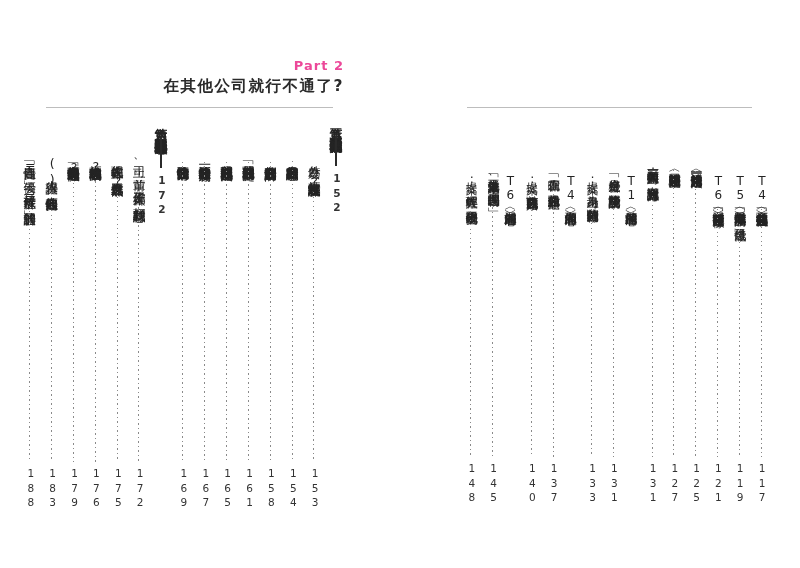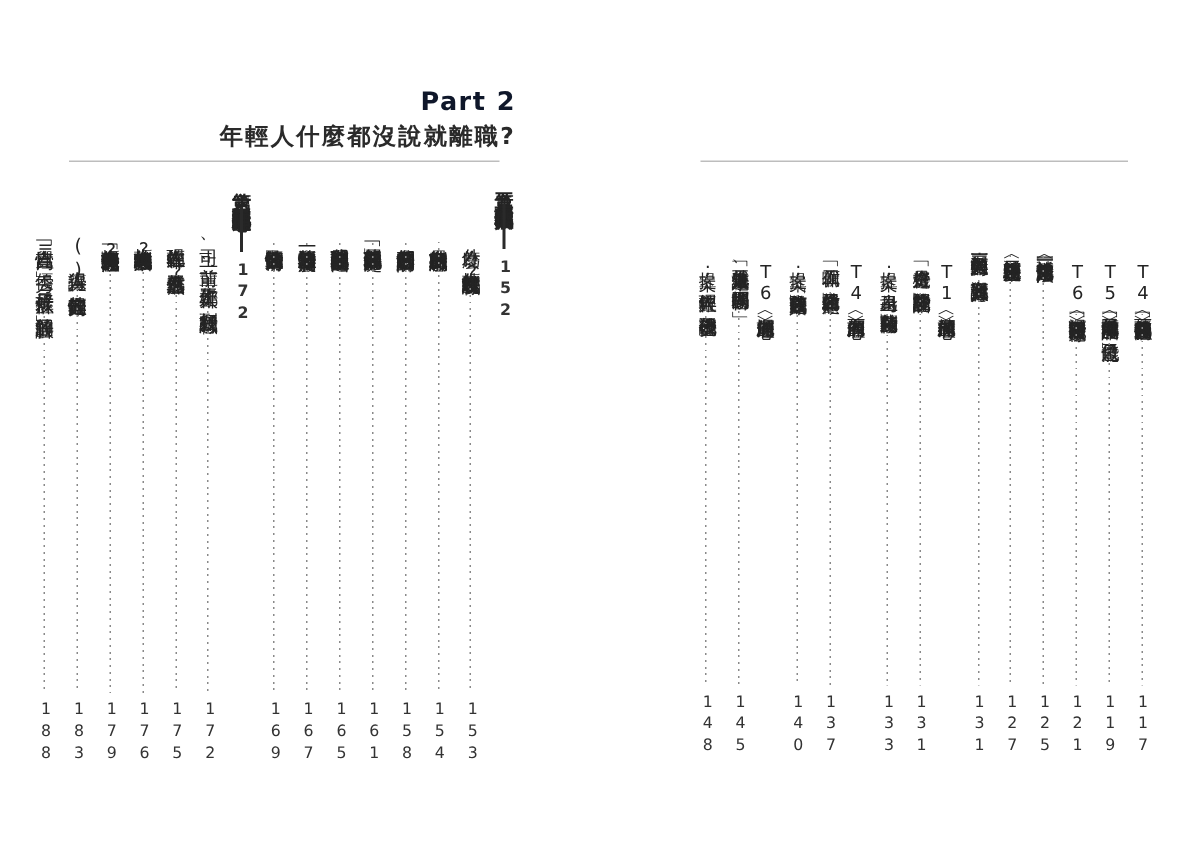--- a/index.html
+++ b/index.html
@@ -3,21 +3,21 @@
 <meta charset="utf-8">
 <style>
   html,body { margin:0; padding:0; background:#e8e8e8; }
   .screen {
     position:relative; width:800px; height:568px; margin:0 auto;
     background:#ffffff; overflow:hidden;
     font-family:"DejaVu Sans", sans-serif; color:#242424;
   }
   
   .title-block { position:absolute; top:58px; right:456px; text-align:right; }
-  .part-label { font-size:17px; font-weight:bold; letter-spacing:1px; color:#0f172a; }
+  .part-label { font-size:13px; font-weight:bold; letter-spacing:1px; color:#ec4899; }
   .part-subtitle { font-size:15.5px; font-weight:bold; margin-top:3px; letter-spacing:1.5px; color:#2a2a2a; }
   .rule { position:absolute; height:1px; background:#bdbdbd; top:107px; }
   .rule-left  { left:46px;  width:287px; }
   .rule-right { left:467px; width:285px; }
   
   .toc {
     position:absolute; writing-mode:vertical-rl; text-orientation:upright;
     line-height:1.15;
   }
   .toc-left  { left:25px;  top:118px; width:318px; height:392px; font-size:12.5px; letter-spacing:0.2px; }
@@ -47,21 +47,21 @@
   .entry.wrapped .wline1 { margin-left:3px; }
   .entry.wrapped .wline2 { padding-top:9px; box-sizing:border-box; }
 </style>
 </head>
 <body>
 
 <div class="screen">
 
   <div class="title-block">
     <div class="part-label">Part 2</div>
-    <div class="part-subtitle">年輕人什麼都沒說就離職?</div>
+    <div class="part-subtitle">在其他公司就行不通了?</div>
   </div>
 
   <div class="rule rule-left"></div>
   <div class="rule rule-right"></div>
 
   <div class="toc toc-left">
       <div class="entry chapter">
         <span class="t chap-label">第五章</span>
         <span class="t">使用離職代理服務的年輕人們</span>
         <span class="dash"></span>

